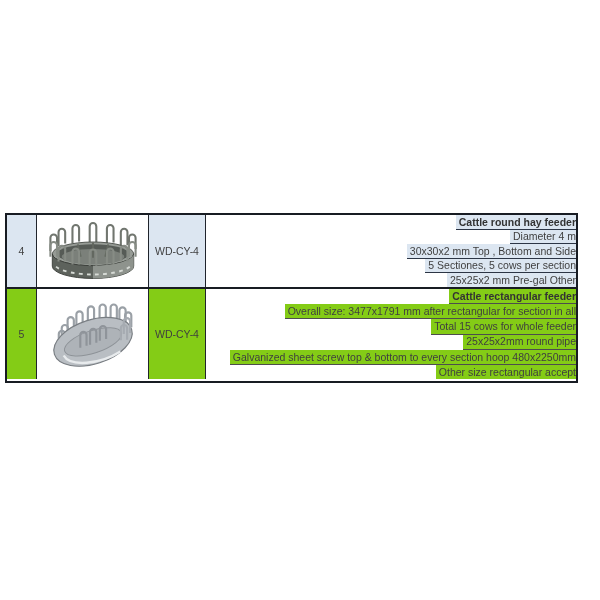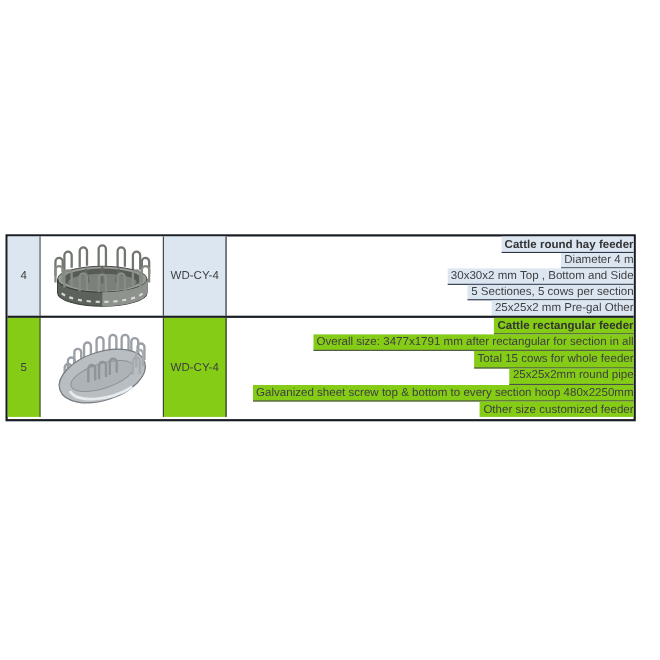--- a/index.html
+++ b/index.html
@@ -135,18 +135,18 @@
       </div>
       <div class="cell col-model">
         <span class="model-label">WD-CY-4</span>
       </div>
       <div class="col-specs">
         <div class="spec-row title">Cattle rectangular feeder</div>
         <div class="spec-row">Overall size: 3477x1791 mm after rectangular for section in all</div>
         <div class="spec-row">Total 15 cows for whole feeder</div>
         <div class="spec-row">25x25x2mm round pipe</div>
         <div class="spec-row">Galvanized sheet screw top &amp; bottom to every section hoop 480x2250mm</div>
-        <div class="spec-row">Other size customized feeder</div>
+        <div class="spec-row">Other size rectangular accept</div>
       </div>
     </div>
 
   </div>
 </div>
 
 </body></html>

